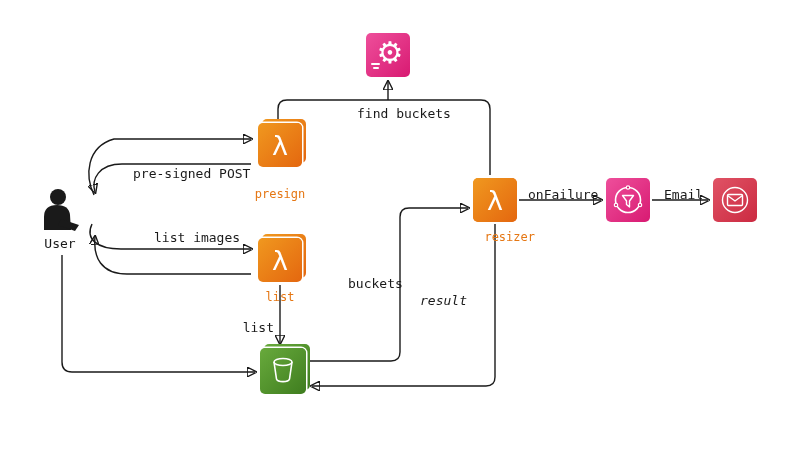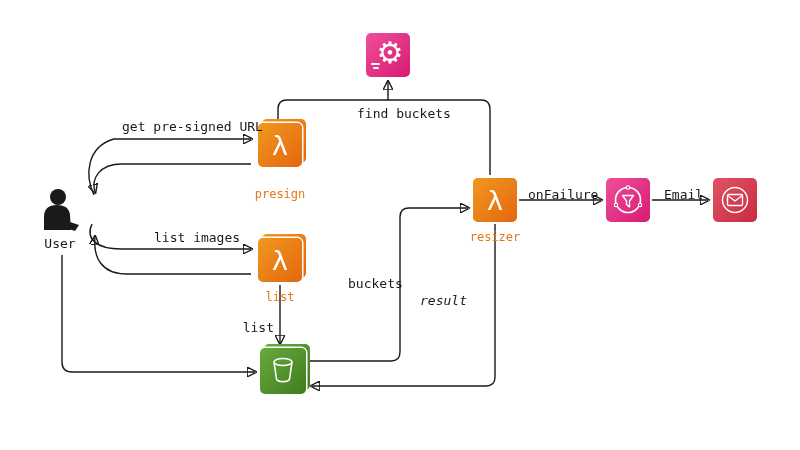--- a/index.html
+++ b/index.html
@@ -76,21 +76,21 @@
       </div>
   </div>
   <div class="node-lbl" style="left:240px;top:290px;width:80px;">list</div>
 
   <div class="node lambda" style="left:473px;top:178px;">
     <div class="back"></div>
     <div class="face">
         <span class="glyph">λ</span>
       </div>
   </div>
-  <div class="node-lbl" style="left:455px;top:230px;width:80px;">resizer</div>
+  <div class="node-lbl" style="left:455px;top:230px;width:80px;text-align:right;">resizer</div>
 
   <div class="node pink" style="left:366px;top:33px;">
     <div class="face">
       <span class="glyph gear">⚙</span>
       <span class="speed s1"></span>
       <span class="speed s2"></span>
     </div>
   </div>
 
   <div class="node pink" style="left:606px;top:178px;">
@@ -118,21 +118,21 @@
   <div class="node green stacked" style="left:260px;top:348px;width:46px;height:46px;">
     <div class="back"></div>
     <div class="face">
       <svg width="46" height="46" viewBox="0 0 46 46">
         <path d="M14 14 a9 3.5 0 0 0 18 0 a9 3.5 0 0 0 -18 0" fill="none" stroke="#fff" stroke-width="1.6"></path>
         <path d="M14 14 l2.5 17 a6.6 3.2 0 0 0 13 0 L32 14" fill="none" stroke="#fff" stroke-width="1.6" stroke-linejoin="round"></path>
       </svg>
     </div>
   </div>
 
-  <div class="lbl" style="left:122px;top:119px;">get pre-signed URL</div>
+  <div class="lbl" style="left:133px;top:166px;">pre-signed POST</div>
   <div class="lbl" style="left:357px;top:106px;">find buckets</div>
   <div class="lbl" style="left:154px;top:230px;">list images</div>
   <div class="lbl" style="left:348px;top:276px;">buckets</div>
   <div class="lbl" style="left:420px;top:293px;font-style:italic;">result</div>
   <div class="lbl r" style="left:238px;top:320px;width:36px;">list</div>
   <div class="lbl" style="left:528px;top:187px;">onFailure</div>
   <div class="lbl" style="left:664px;top:187px;">Email</div>
 
 </div>
 

